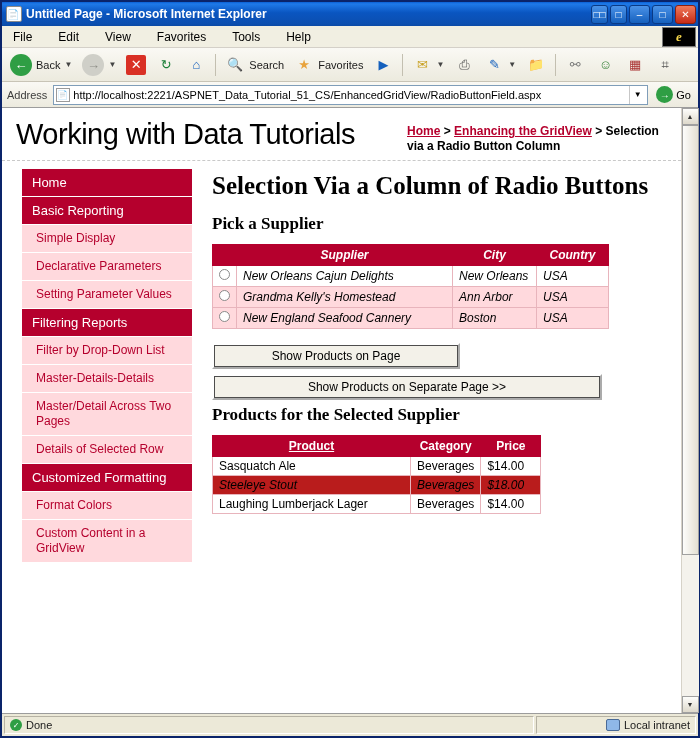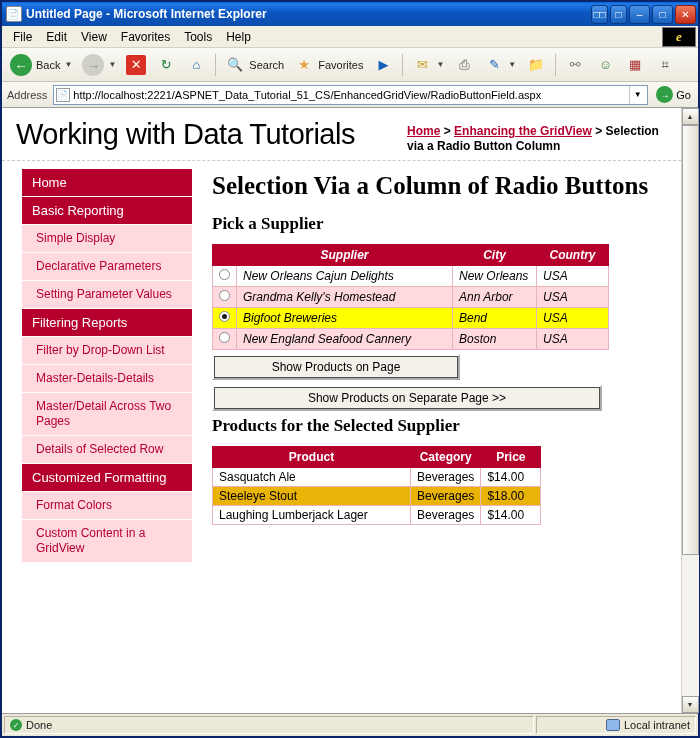--- a/index.html
+++ b/index.html
@@ -40,21 +40,21 @@
     color:#fff; font-size:10px; line-height:17px; text-align:center;
     font-family:"Liberation Sans",sans-serif;
   }
   .tbtn.close { background:linear-gradient(to bottom,#f07a5a,#c62b17); border-color:#8d1f10; }
   .tbtn.small { width:17px; }
 
   
   .menubar {
     height:22px; display:flex; align-items:center;
     background:#f1efe2; border-bottom:1px solid #d4d0c8;
-    padding-left:4px; position:relative;
+    padding-left:4px; position:relative;gap:12px;
   }
   .menubar .mi { padding:2px 7px; font-size:12px; color:#000; }
   .menu-logo {
     position:absolute; right:2px; top:1px; width:34px; height:20px;
     background:#000; border:1px solid #7a7a7a;
     display:flex; align-items:center; justify-content:center;
   }
   .menu-logo .e { color:#f3d44a; font-weight:bold; font-style:italic; font-size:13px; font-family:"Liberation Serif",serif;}
 
   
@@ -147,31 +147,31 @@
   .grid tr.alt td { background:#ffd9dd; }
   .grid tr.sel td { background:#ffff00; }
   .radio {
     width:11px; height:11px; border-radius:50%;
     border:1px solid #8a8a8a; background:#fff; display:inline-block; position:relative;
   }
   .radio.on::after {
     content:""; position:absolute; left:2px; top:2px; width:5px; height:5px;
     border-radius:50%; background:#1b1b1b;
   }
-  .btnrow { margin:4px 0 0 0; }
+  .btnrow { margin:14px 0 0 0; }
   .winbtn {
     display:block; background:#f3f1e9; border:2px outset #fff;
     box-shadow:0 0 0 1px #4d4d4d inset;
     font-size:12px; padding:4px 10px; margin-bottom:5px; text-align:center;
     font-family:"Liberation Sans",sans-serif; color:#000;
   }
   .pgrid { border-collapse:collapse; font-size:12px; margin-top:4px; }
   .pgrid th { background:#b5002d; color:#fff; padding:3px 6px; border:1px solid #b5002d; }
   .pgrid td { padding:2px 6px; border:1px solid #e8b4bc; }
-  .pgrid tr.alt td { background:#eab308; }
+  .pgrid tr.alt td { background:#b91c1c;font-style:italic; }
 
   
   .vscroll {
     width:17px; background:#f1efe9; border-left:1px solid #d6d2c8;
     display:flex; flex-direction:column; align-items:center;
   }
   .sb-btn {
     width:17px; height:17px; background:linear-gradient(to bottom,#fdfdfb,#ded9cb);
     border:1px solid #a0a0a0; display:flex;align-items:center;justify-content:center;
     font-size:7px; color:#333;
@@ -348,46 +348,40 @@
                 <td>New Orleans Cajun Delights</td>
                 <td>New Orleans</td>
                 <td>USA</td>
               </tr>
               <tr class="alt">
                 <td style="text-align:center;"><span class="radio"></span></td>
                 <td>Grandma Kelly's Homestead</td>
                 <td>Ann Arbor</td>
                 <td>USA</td>
               </tr>
-              <tr class="sel">
-                <td style="text-align:center;"><span class="radio on"></span></td>
-                <td>Bigfoot Breweries</td>
-                <td>Bend</td>
-                <td>USA</td>
-              </tr>
               <tr class="alt">
                 <td style="text-align:center;"><span class="radio"></span></td>
                 <td>New England Seafood Cannery</td>
                 <td>Boston</td>
                 <td>USA</td>
               </tr>
             </tbody>
               </table>
 
             <div class="btnrow">
               <div class="winbtn" style="width:248px;">Show Products on Page</div>
               <div class="winbtn" style="width:390px;">Show Products on Separate Page &gt;&gt;</div>
             </div>
 
             <h3>Products for the Selected Supplier</h3>
 
             <table class="pgrid">
               <tbody>
                   <tr>
-                <th style="width:198px;">Product</th>
+                <th style="width:198px;text-decoration:underline;">Product</th>
                 <th style="width:70px;">Category</th>
                 <th style="width:60px;">Price</th>
               </tr>
               <tr>
                 <td>Sasquatch Ale</td>
                 <td>Beverages</td>
                 <td>$14.00</td>
               </tr>
               <tr class="alt">
                 <td>Steeleye Stout</td>

